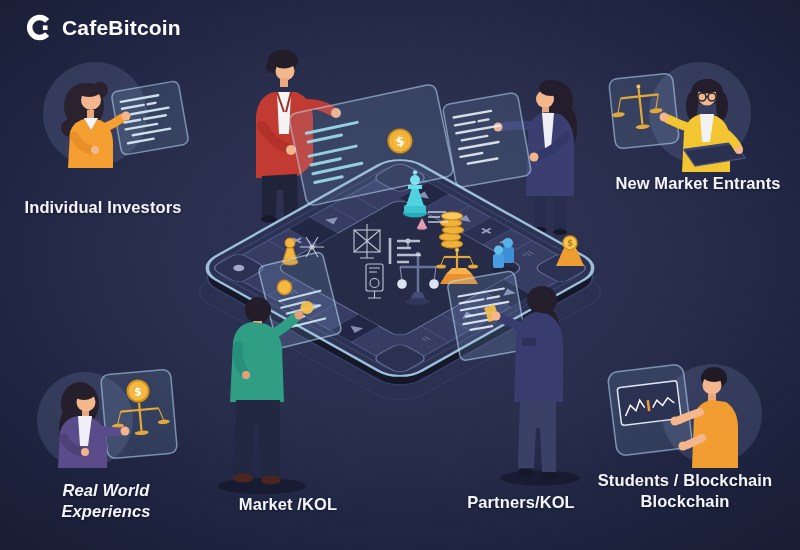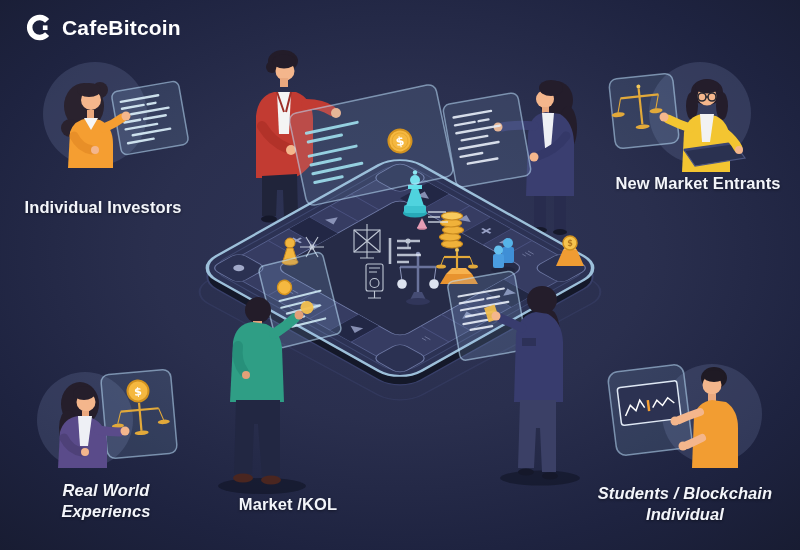--- a/index.html
+++ b/index.html
@@ -391,18 +391,19 @@
       <path d="M25 8.2 A11.8 11.8 0 1 0 25 23.8" fill="none" stroke="#ffffff" stroke-width="6.5"></path>
       <rect x="20" y="13.5" width="5.5" height="5.5" fill="#ffffff"></rect>
     </svg>
     <span>CafeBitcoin</span>
   </div>
 
   <div class="label" style="left:18px;top:173px;width:170px;margin-top:24px;">Individual Investors</div>
   <div class="label" style="left:612px;top:173px;width:172px;">New Market Entrants</div>
   <div class="label" style="left:20px;top:480px;width:172px;font-style:italic;">Real World Experiencs</div>
   <div class="label" style="left:213px;top:494px;width:150px;">Market /KOL</div>
-  <div class="label" style="left:594px;top:483px;width:182px;font-style:italic;">
+  <div class="label" style="left:448px;top:492px;width:146px;">Partners/KOL</div>
+  <div class="label" style="left:594px;top:470px;width:182px;">
     <div>Students / Blockchain</div>
-    <div>Individual</div>
+    <div>Blockchain</div>
   </div>
 
 </div>
 
 </body></html>

